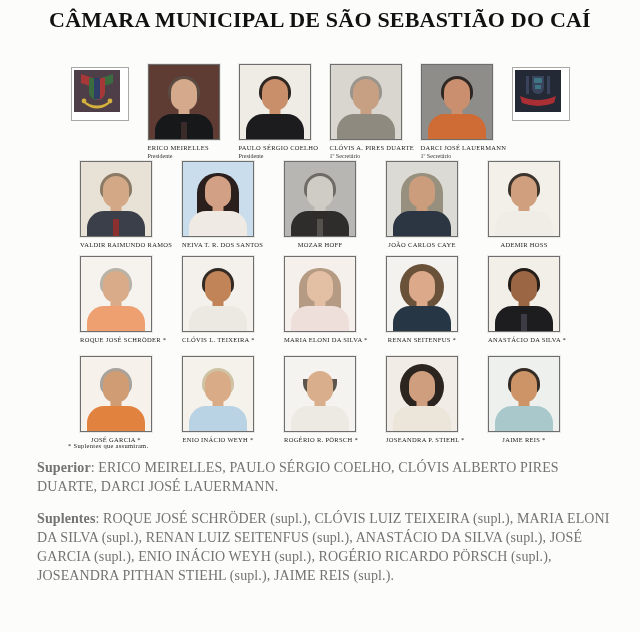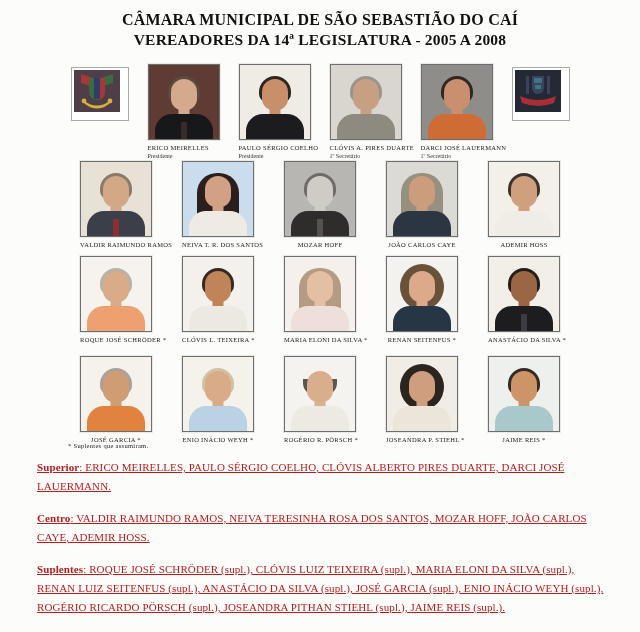--- a/index.html
+++ b/index.html
@@ -2,21 +2,21 @@
 <html><head>
 <meta charset="utf-8">
 <style>
   html,body{margin:0;padding:0;}
   body{
     width:640px;height:632px;position:relative;overflow:hidden;
     background:#fcfcfa;color:#111;
     font-family:"Liberation Serif","DejaVu Serif",serif;
   }
   .title{position:absolute;top:9px;left:0;width:640px;text-align:center;font-weight:bold;}
-  .title-l1{font-size:16px;line-height:21px;letter-spacing:.2px;}
+  .title-l1{font-size:22px;line-height:21px;letter-spacing:.2px;}
   .title-l2{font-size:15.5px;line-height:20px;letter-spacing:.2px;}
 
   
   .prow{position:absolute;left:0;width:640px;display:flex;justify-content:center;align-items:flex-start;}
   .row-board{top:64px;gap:19px;}
   .mrow{gap:30px;}
   #row-0{top:161px;}
   #row-1{top:256px;}
   #row-2{top:356px;}
 
@@ -45,31 +45,30 @@
   .crest-frame{
     width:52px;height:48px;border:1px solid #a8a8a4;background:#fff;padding:2px;
     margin-top:3px;flex:0 0 auto;
   }
   .crest-frame svg{display:block;}
 
   .footnote{position:absolute;top:442px;left:68px;font-size:6.5px;letter-spacing:.3px;color:#222;}
 
   .legend{position:absolute;top:458px;left:37px;width:577px;}
   .legend-par{
-    margin:0 0 13px 0;font-size:11px;line-height:19px;letter-spacing:.1px;
-    text-decoration:underline;color:#b91c1c;
+    margin:0 0 13px 0;font-size:14px;line-height:19px;letter-spacing:.1px;
+    color:#737373;
   }
   .legend-label{font-weight:bold;}
 </style>
 </head>
 <body>
 
 <div class="title">
   <div class="title-l1">CÂMARA MUNICIPAL DE SÃO SEBASTIÃO DO CAÍ</div>
-  <div class="title-l2">VEREADORES DA 14ª LEGISLATURA - 2005 A 2008</div>
 </div>
 
 <div class="prow row-board">
   <div class="crest-frame">
     <svg width="46" height="42" viewBox="0 0 46 42">
       <rect x="0" y="0" width="46" height="42" fill="#4d3e48"></rect>
       <polygon points="7,4 19,8 19,17 7,13" fill="#a83838"></polygon>
       <polygon points="39,4 27,8 27,17 39,13" fill="#3c6b40"></polygon>
       <path d="M15,8 h16 v14 a8 8 0 0 1 -16 0 z" fill="#3c6b40"></path>
       <path d="M23,8 h8 v14 a8 8 0 0 1 -8 8 z" fill="#a83838"></path>
@@ -275,15 +274,14 @@
         <span class="ph-body"></span>
       </div>
       <div class="mname">JAIME REIS *</div>
     </div>
   </div>
 
 <div class="footnote">* Suplentes que assumiram.</div>
 
 <div class="legend">
     <p class="legend-par"><span class="legend-label">Superior</span><span class="legend-text">: ERICO MEIRELLES, PAULO SÉRGIO COELHO, CLÓVIS ALBERTO PIRES DUARTE, DARCI JOSÉ LAUERMANN.</span></p>
-    <p class="legend-par"><span class="legend-label">Centro</span><span class="legend-text">: VALDIR RAIMUNDO RAMOS, NEIVA TERESINHA ROSA DOS SANTOS, MOZAR HOFF, JOÃO CARLOS CAYE, ADEMIR HOSS.</span></p>
     <p class="legend-par"><span class="legend-label">Suplentes</span><span class="legend-text">: ROQUE JOSÉ SCHRÖDER (supl.), CLÓVIS LUIZ TEIXEIRA (supl.), MARIA ELONI DA SILVA (supl.), RENAN LUIZ SEITENFUS (supl.), ANASTÁCIO DA SILVA (supl.), JOSÉ GARCIA (supl.), ENIO INÁCIO WEYH (supl.), ROGÉRIO RICARDO PÖRSCH (supl.), JOSEANDRA PITHAN STIEHL (supl.), JAIME REIS (supl.).</span></p>
   </div>
 
 </body></html>

